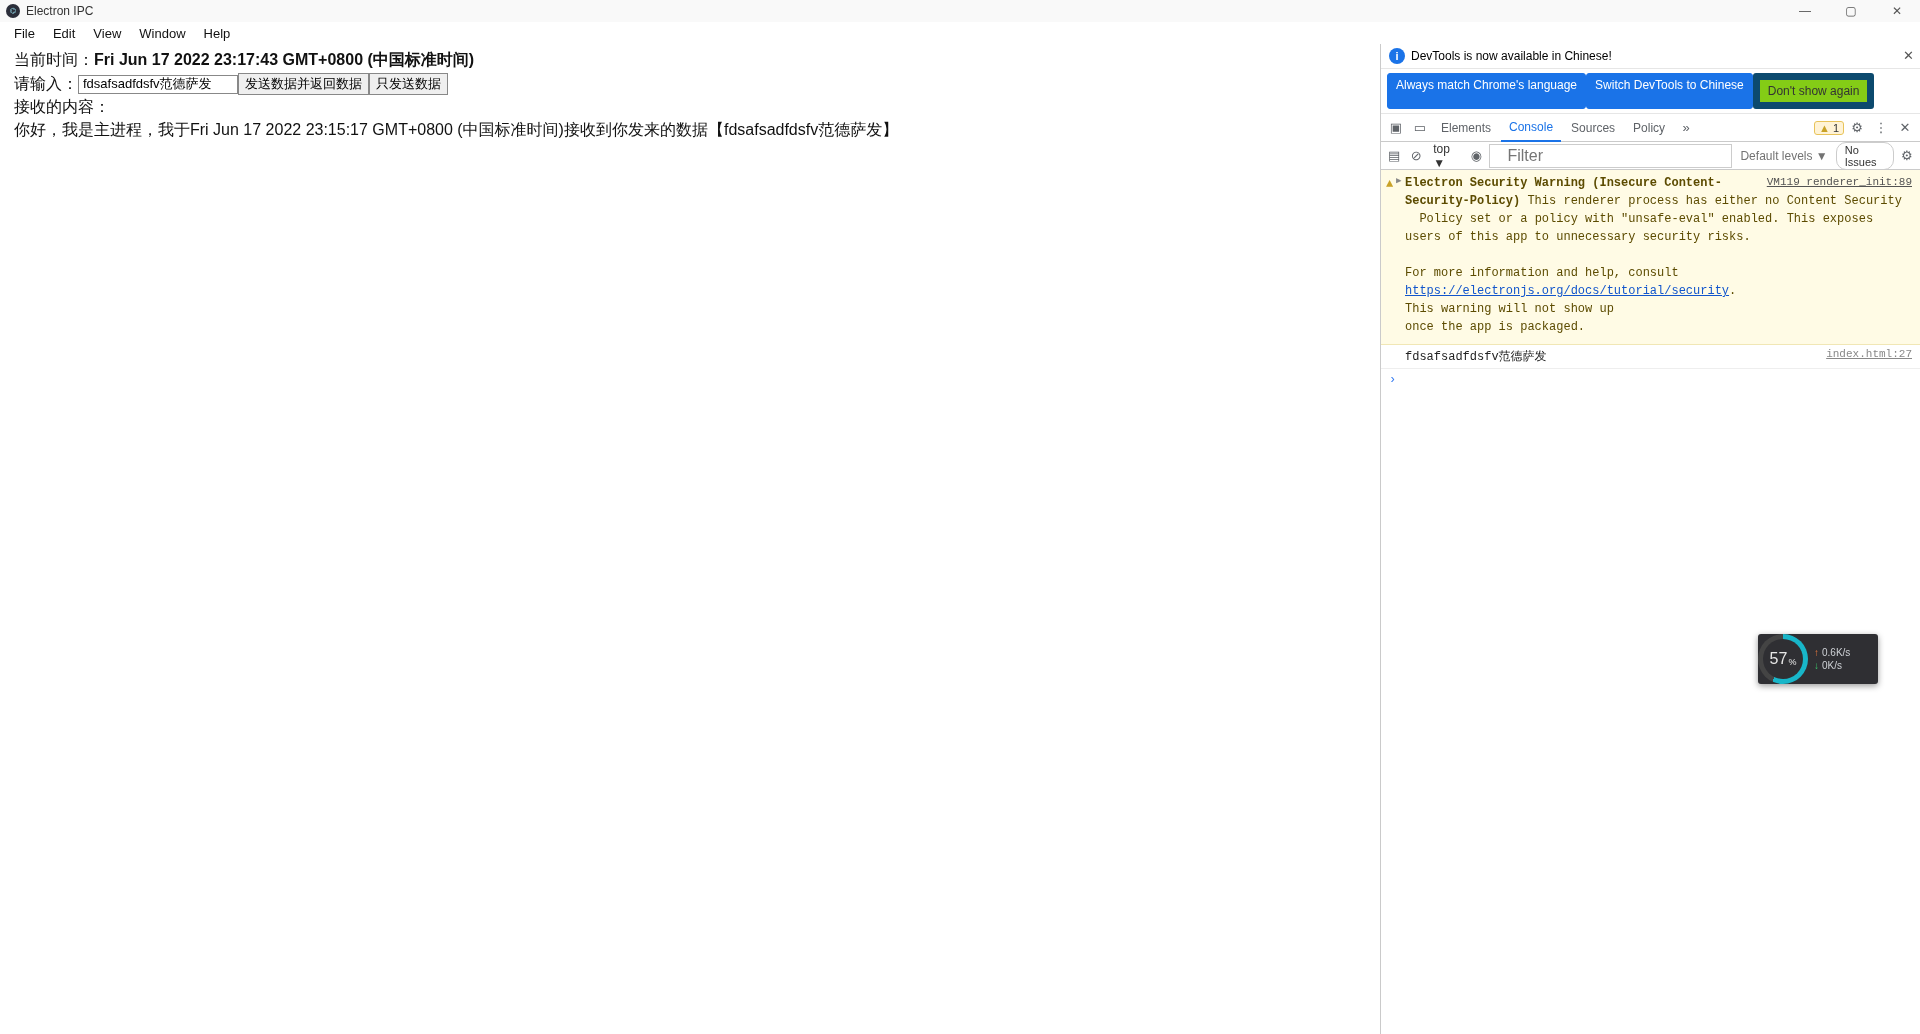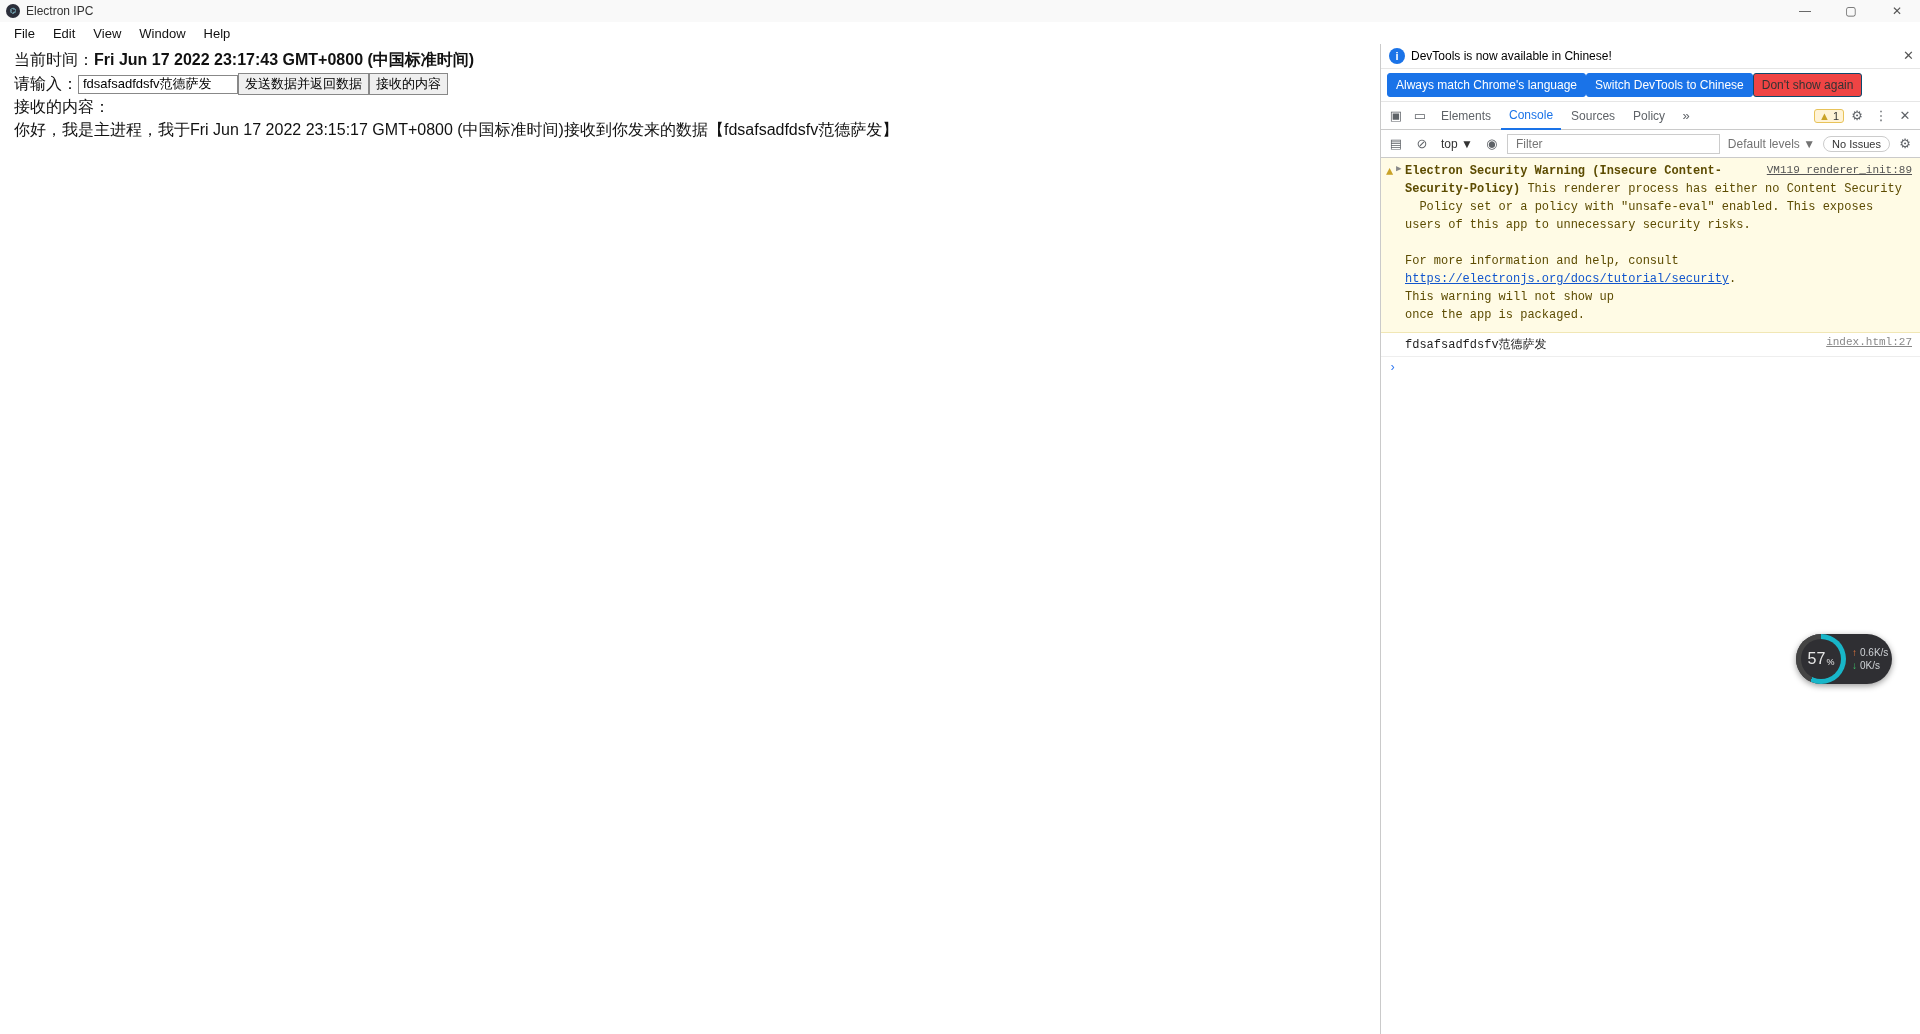--- a/index.html
+++ b/index.html
@@ -118,21 +118,21 @@
 }
 .dt-langbar .chip{
   padding:4px 8px;
   border-radius:3px;
   font-size:12px;
   border:1px solid #1a73e8;
   background:#1a73e8;
   color:#fff;
 }
 .dt-langbar .chip.plain{
-  background:#ef4444;color:#333;border:1px solid #0c4a6e;
+  background:#84cc16;color:#333;border:7px solid #0c4a6e;
 }
 .dt-tabs{
   display:flex;
   align-items:center;
   border-bottom:1px solid #cacaca;
   height:28px;
   padding:0 4px;
   gap:2px;
 }
 .dt-tabs .ticon{
@@ -165,22 +165,22 @@
 .dt-subbar .sicon{
   width:22px;height:22px;display:flex;align-items:center;justify-content:center;
   color:#5f6368;font-size:13px;
 }
 .dt-subbar .sel{
   font-size:12px;color:#333;padding:0 4px;
 }
 .dt-subbar input.filter{
   flex:1;
   border:1px solid #ccc;
-  padding:2px 8px;
-  font-size:12px;
+  padding:2px 17px;
+  font-size:16px;
   background:#fff;
 }
 .dt-subbar .sel2{
   font-size:12px;color:#737373;padding:0 4px;white-space:nowrap;
 }
 .dt-subbar .pill{
   border:1px solid #ccc;border-radius:10px;
   padding:1px 8px;font-size:11px;color:#333;
 }
 .dt-console{
@@ -222,24 +222,24 @@
   margin-left:auto;
   color:#888;font-size:11px;text-decoration:underline;
 }
 .dt-prompt{
   display:flex;align-items:center;
   padding:4px 8px;
   color:#367cf1;font-size:12px;
 }
 .gauge-widget{
   position:absolute;
-  right:28px; bottom:350px;
-  width:96px;height:50px;
+  right:42px; bottom:350px;
+  width:120px;height:50px;
   background:#2f2f33;
-  border-radius:25px;
+  border-radius:3px;
   display:flex;align-items:center;
   color:#cfd2d6;
   font-size:10px;
   box-shadow:0 2px 6px rgba(0,0,0,0.4);
 }
 .gauge-widget .circle{
   width:50px;height:50px;border-radius:50%;
   background:conic-gradient(#18b6c9 0 205deg,#444 205deg 360deg);
   display:flex;align-items:center;justify-content:center;
   position:relative;
@@ -281,21 +281,21 @@
 
   <div class="page">
     <div class="row">
       <span class="label">当前时间：</span>
       <span class="label bold">Fri Jun 17 2022 23:17:43 GMT+0800 (中国标准时间)</span>
     </div>
     <div class="row">
       <span class="label">请输入：</span>
       <input type="text" value="fdsafsadfdsfv范德萨发" style="">
       <button class="pbtn">发送数据并返回数据</button>
-      <button class="pbtn">接收的内容</button>
+      <button class="pbtn">只发送数据</button>
     </div>
     <div class="row">
       <span class="label">接收的内容：</span>
     </div>
     <div class="row">
       <span class="label">你好，我是主进程，我于Fri Jun 17 2022 23:15:17 GMT+0800 (中国标准时间)接收到你发来的数据【fdsafsadfdsfv范德萨发】</span>
     </div>
   </div>
 
   <div class="devtools">

